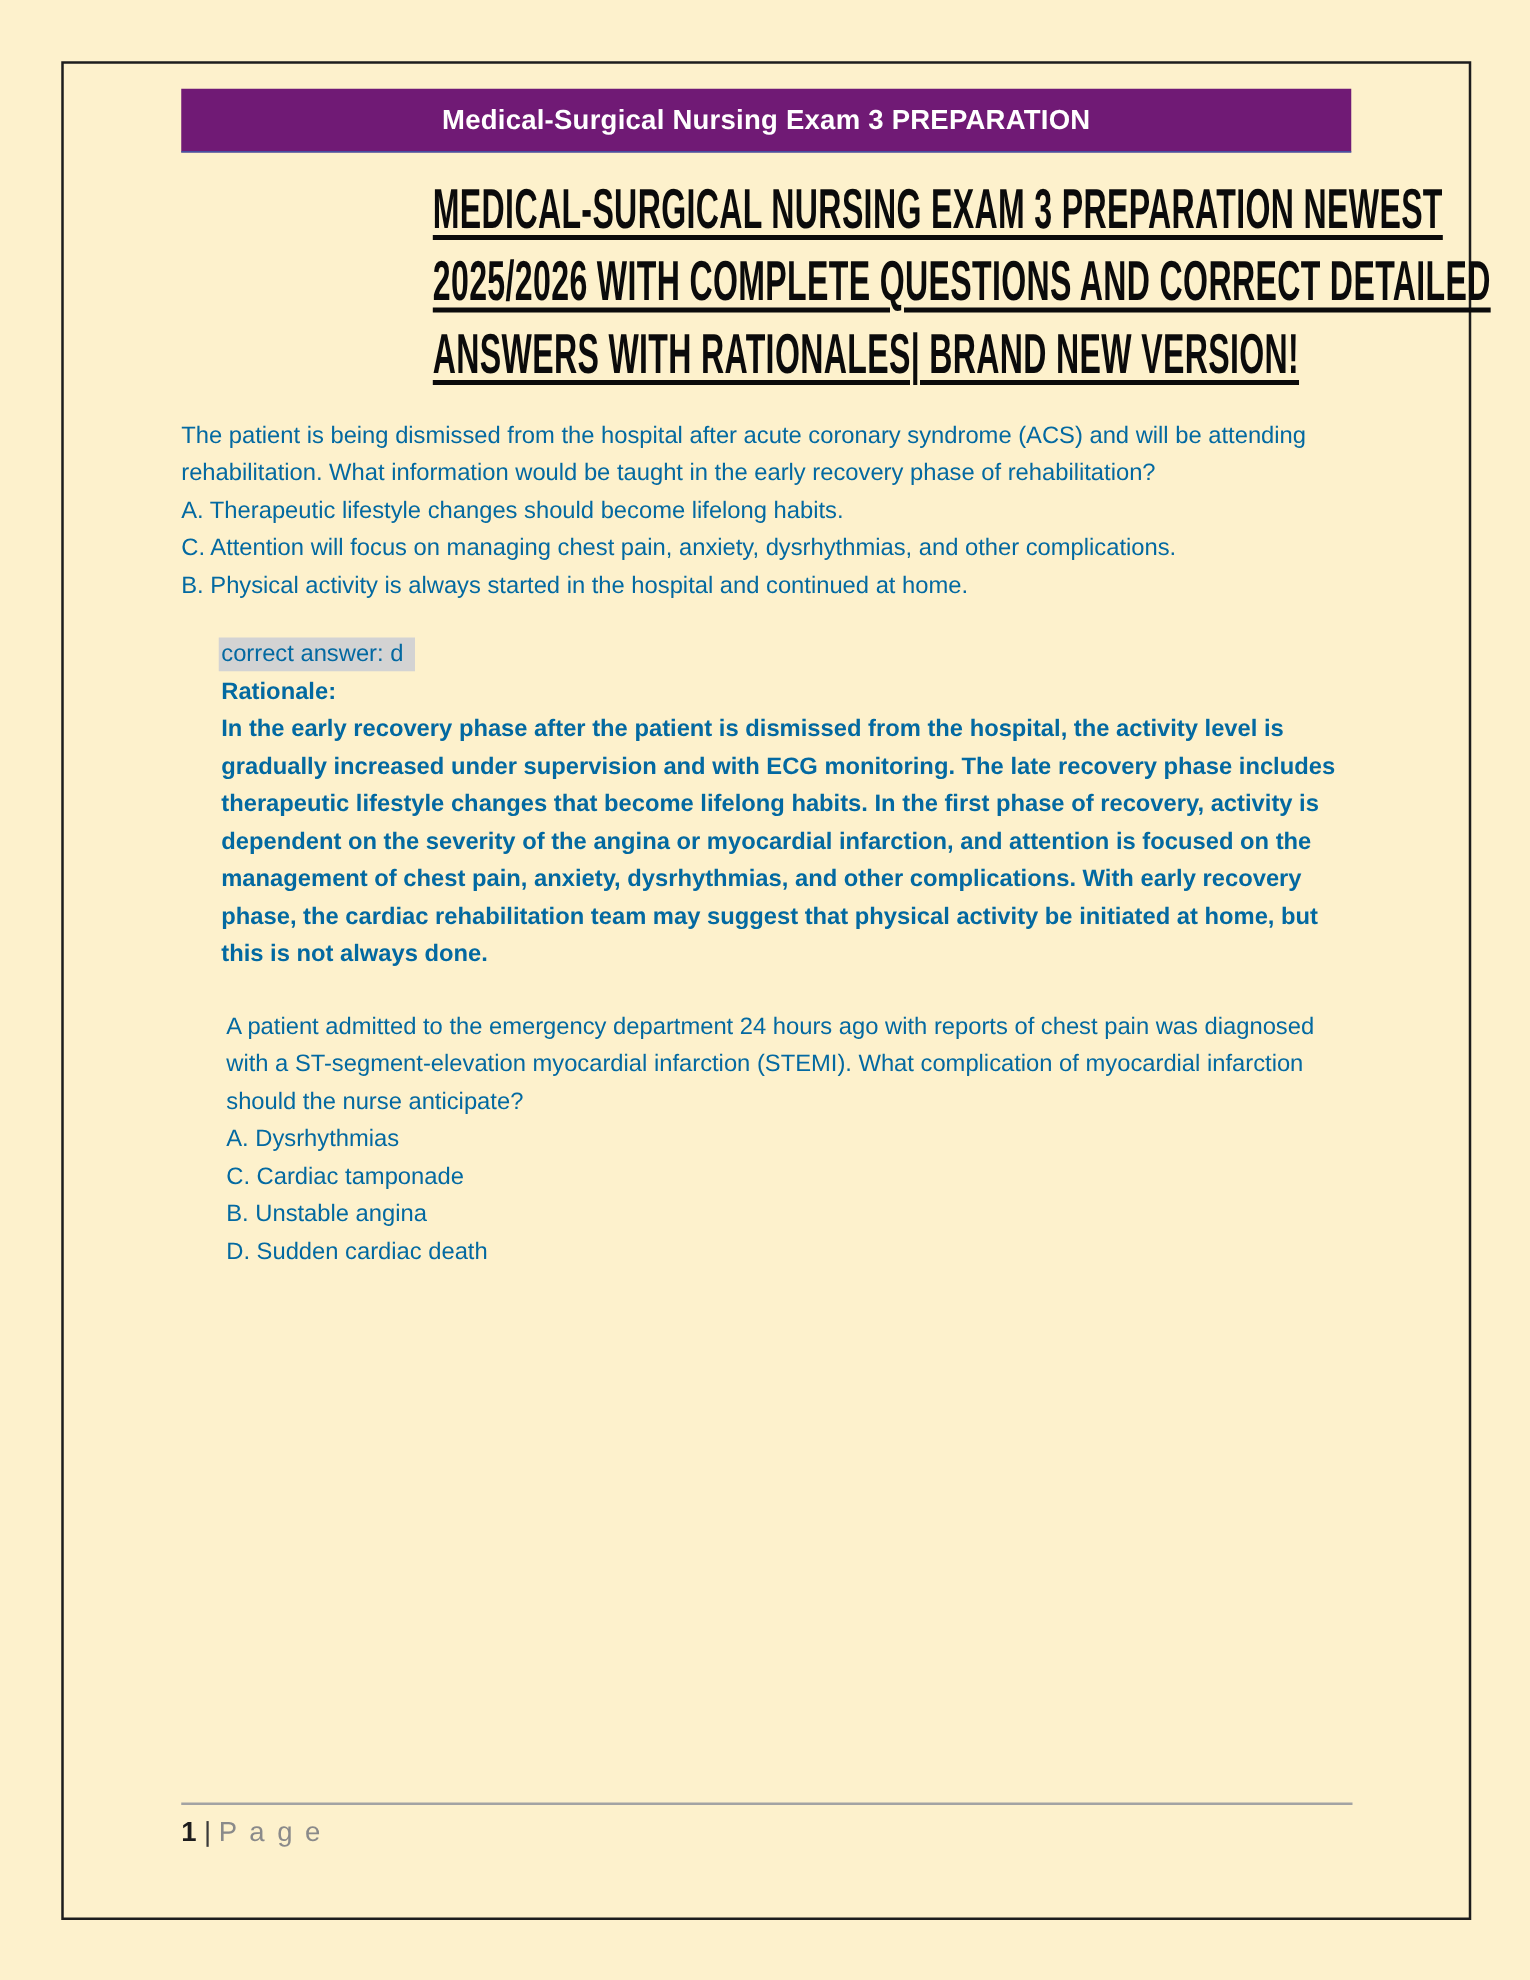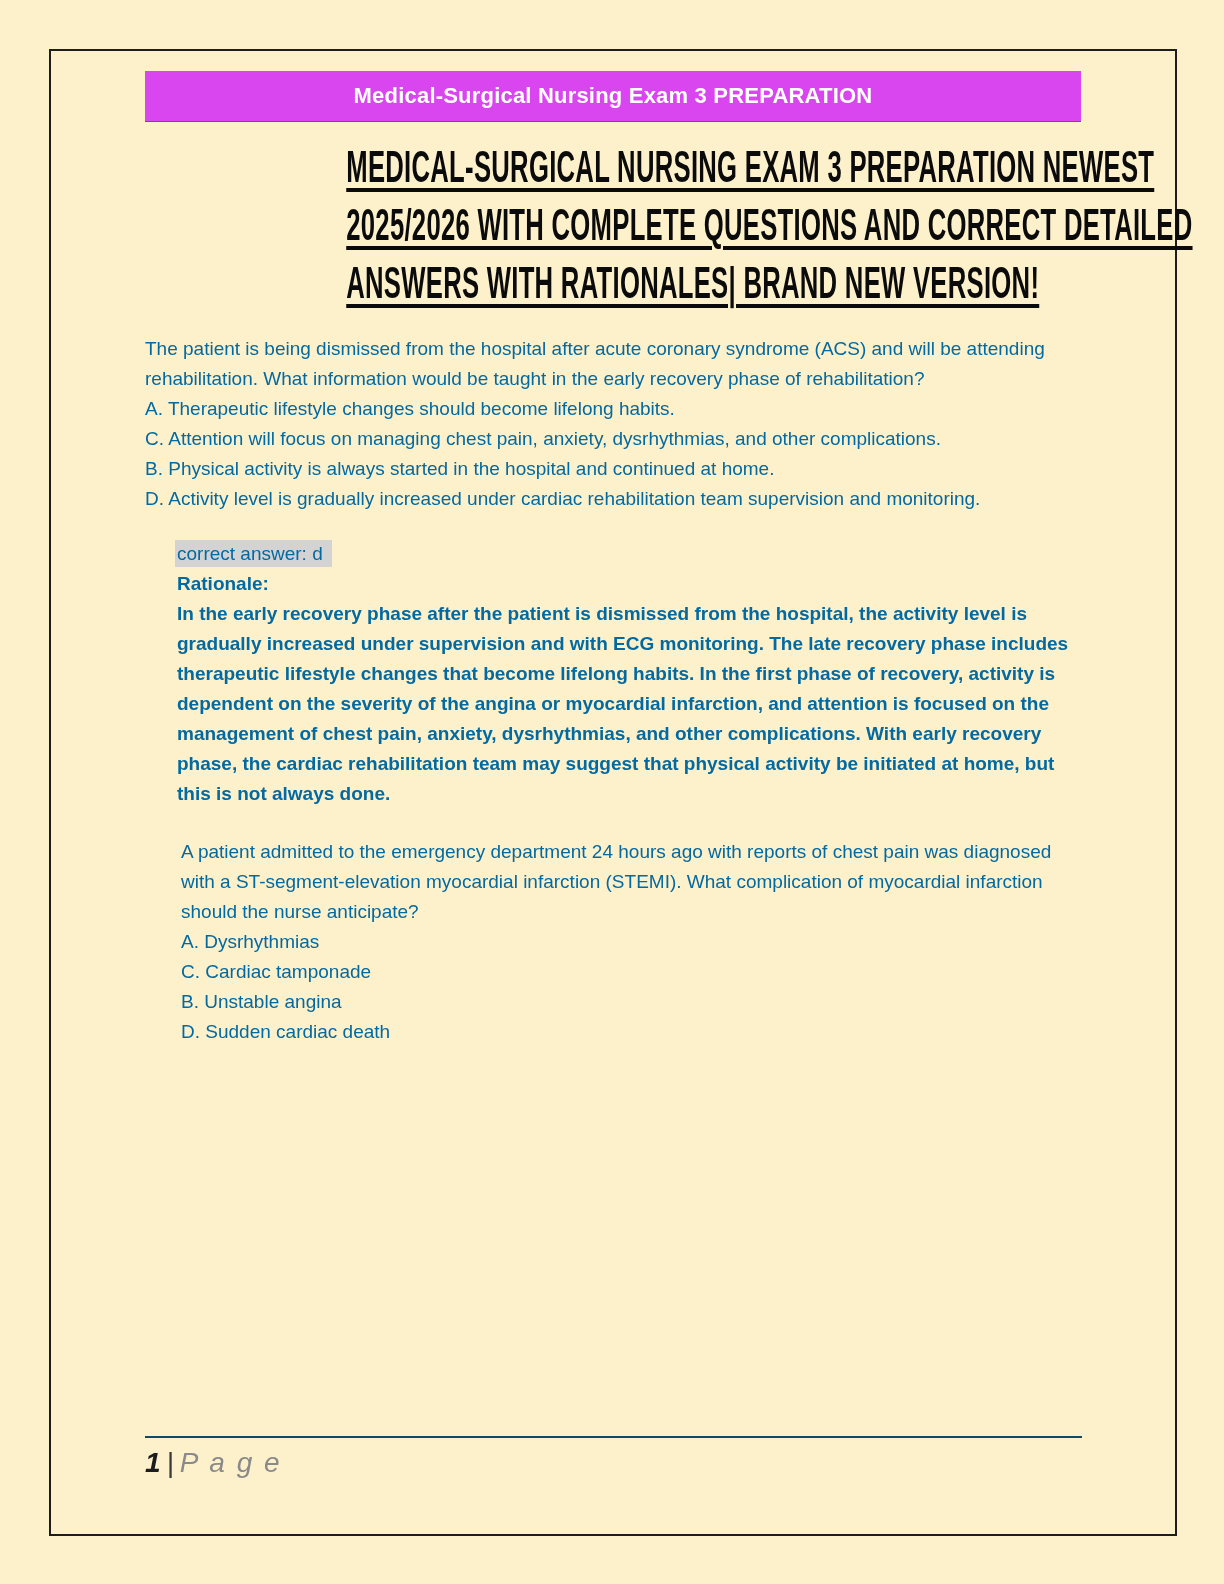--- a/index.html
+++ b/index.html
@@ -24,21 +24,21 @@
   .content {
     position: absolute;
     left: 94px;
     right: 94px;
     top: 0;
     bottom: 0;
   }
   .header-bar {
     margin-top: 20px;
     height: 50px;
-    background: #d946ef;
+    background: #701a75;
     border-bottom: 1px solid #3A63AE;
     display: flex;
     align-items: center;
     justify-content: center;
   }
   .header-bar-title {
     color: #FFFFFF;
     font-size: 22px;
     font-weight: 700;
     letter-spacing: 0.2px;
@@ -75,25 +75,24 @@
     background: #D3D3D3;
     padding: 3px 9px 3px 2px;
     margin-left: -2px;
   }
   .bold { font-weight: 700; }
   .footer {
     position: absolute;
     left: 94px;
     right: 93px;
     bottom: 55px;
-    border-top: 2px solid #0c4a6e;
+    border-top: 2px solid #a3a3a3;
     padding-top: 9px;
-    font-size: 28px;
+    font-size: 22px;
     color: #1d1d1d;
-    font-style: italic;
   }
   .pg-num { font-weight: 700; }
   .sep { margin: 0 6px; color: #3a3a3a; }
   .pg-word { color: #8a8a8a; letter-spacing: 2px; }
 </style>
 </head>
 <body>
 
 <div class="page-border">
   <div class="content">
@@ -106,21 +105,20 @@
       <div class="title-line"><span class="u">MEDICAL-SURGICAL NURSING EXAM 3 PREPARATION NEWEST</span></div>
       <div class="title-line"><span class="u">2025/2026 WITH COMPLETE QUESTIONS AND CORRECT DETAILED</span></div>
       <div class="title-line"><span class="u">ANSWERS WITH RATIONALES| BRAND NEW VERSION!</span></div>
     </div>
 
     <div class="question-block body-text">
       <p class="stem">The patient is being dismissed from the hospital after acute coronary syndrome (ACS) and will be attending rehabilitation. What information would be taught in the early recovery phase of rehabilitation?</p>
       <div class="option">A. Therapeutic lifestyle changes should become lifelong habits.</div>
       <div class="option">C. Attention will focus on managing chest pain, anxiety, dysrhythmias, and other complications.</div>
       <div class="option">B. Physical activity is always started in the hospital and continued at home.</div>
-      <div class="option">D. Activity level is gradually increased under cardiac rehabilitation team supervision and monitoring.</div>
     </div>
 
     <div class="answer-block body-text">
       <div><span class="hl">correct answer: d</span></div>
       <div class="bold">Rationale:</div>
       <div class="bold">In the early recovery phase after the patient is dismissed from the hospital, the activity level is gradually increased under supervision and with ECG monitoring. The late recovery phase includes therapeutic lifestyle changes that become lifelong habits. In the first phase of recovery, activity is dependent on the severity of the angina or myocardial infarction, and attention is focused on the management of chest pain, anxiety, dysrhythmias, and other complications. With early recovery phase, the cardiac rehabilitation team may suggest that physical activity be initiated at home, but this is not always done.</div>
     </div>
 
     <div class="question-block q2 body-text">
       <p class="stem">A patient admitted to the emergency department 24 hours ago with reports of chest pain was diagnosed with a ST-segment-elevation myocardial infarction (STEMI). What complication of myocardial infarction should the nurse anticipate?</p>

